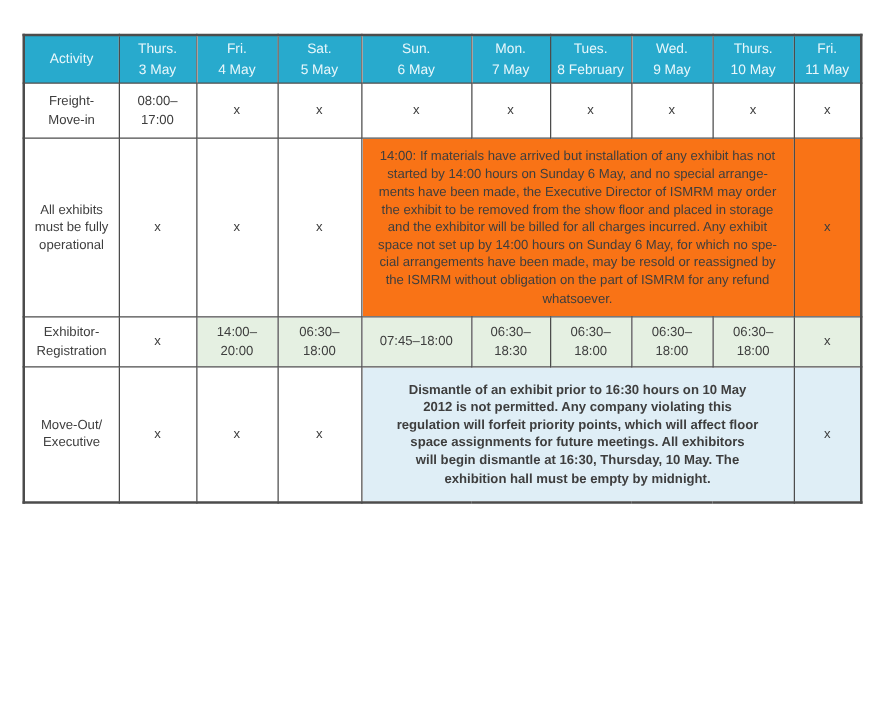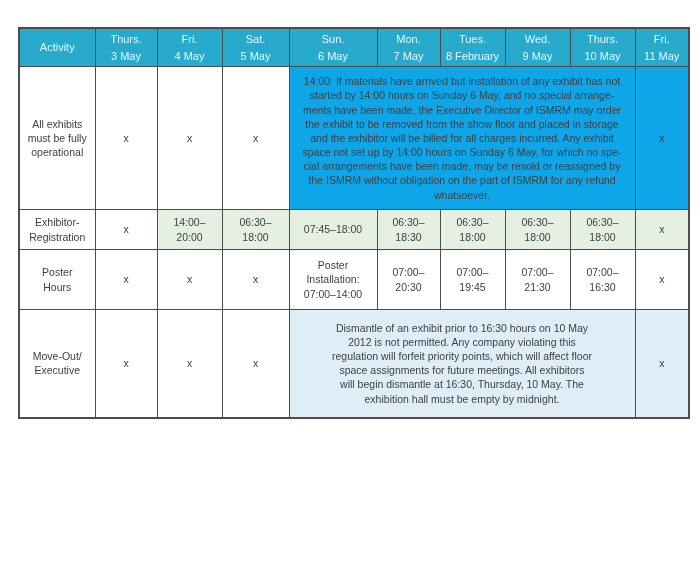--- a/index.html
+++ b/index.html
@@ -19,25 +19,25 @@
   }
   .sched th{
     background:#28aacd;
     color:#e8f7fb;
     font-weight:normal;
     font-size:11px;
     line-height:1.5;
   }
   .act{text-align:left;padding:2px 4px 2px 8px;font-size:11px;}
   .bg-blue{background:#dfeef6;}
-  .bg-cream{background:#0ea5e9;}
+  .bg-cream{background:#f97316;}
   .bg-green{background:#e5f0e2;}
   .bg-lav{background:#dbdae8;}
   .note{text-align:left;font-size:10.8px;line-height:1.38;padding:6px 8px 6px 11px;}
-  .note2{text-align:left;font-size:10.8px;line-height:1.45;padding:6px 8px 6px 12px;}
+  .note2{text-align:left;font-size:10.8px;line-height:1.45;padding:6px 8px 6px 12px;font-weight:bold;}
 </style>
 </head>
 <body>
 
 <div class="page">
   <table class="sched">
     <colgroup>
       <col style="width:76px">
         <col style="width:62px">
         <col style="width:65px">
@@ -65,20 +65,34 @@
         <th>Tues.
 8 February</th>
         <th>Wed.
 9 May</th>
         <th>Thurs.
 10 May</th>
         <th>Fri.
 11 May</th>
       </tr>
 
+      <tr style="height:44px">
+        <td class="act">Freight-
+Move-in</td>
+        <td>08:00–
+17:00</td>
+        <td>x</td>
+        <td>x</td>
+        <td>x</td>
+        <td>x</td>
+        <td>x</td>
+        <td>x</td>
+        <td>x</td>
+        <td>x</td>
+      </tr>
 
 
       <tr style="height:143px">
         <td class="act">All exhibits
 must be fully
 operational</td>
         <td>x</td>
         <td>x</td>
         <td>x</td>
         <td colspan="5" class="bg-cream note">14:00: If materials have arrived but installation of any exhibit has not
@@ -107,39 +121,20 @@
         <td class="bg-green">06:30–
 18:00</td>
         <td class="bg-green">06:30–
 18:00</td>
         <td class="bg-green">06:30–
 18:00</td>
         <td class="bg-green">x</td>
       </tr>
 
 
-      <tr style="height:60px">
-        <td class="act">Poster
-Hours</td>
-        <td>x</td>
-        <td>x</td>
-        <td>x</td>
-        <td>Poster
-Installation:
-07:00–14:00</td>
-        <td>07:00–
-20:30</td>
-        <td>07:00–
-19:45</td>
-        <td>07:00–
-21:30</td>
-        <td>07:00–
-16:30</td>
-        <td>x</td>
-      </tr>
 
       <tr style="height:108px">
         <td class="act">Move-Out/
 Executive</td>
         <td>x</td>
         <td>x</td>
         <td>x</td>
         <td colspan="5" class="bg-blue note2">Dismantle of an exhibit prior to 16:30 hours on 10 May
 2012 is not permitted. Any company violating this
 regulation will forfeit priority points, which will affect floor

